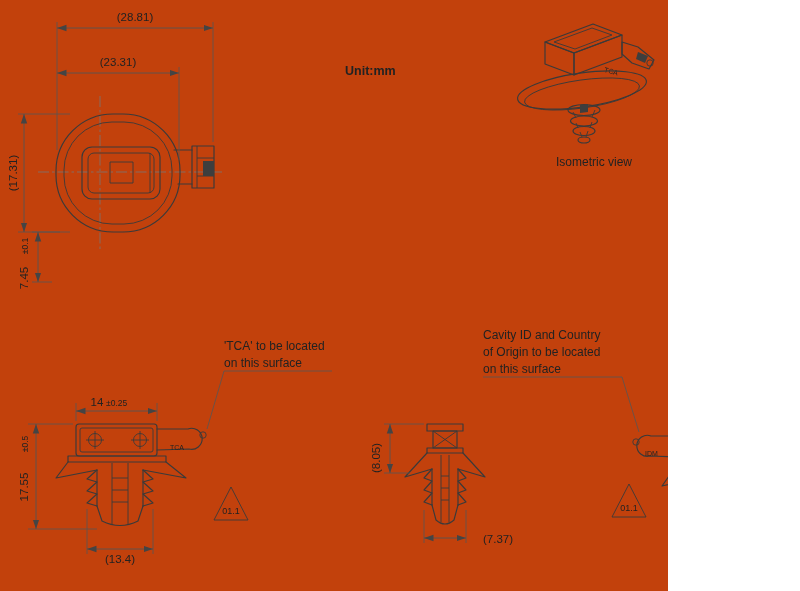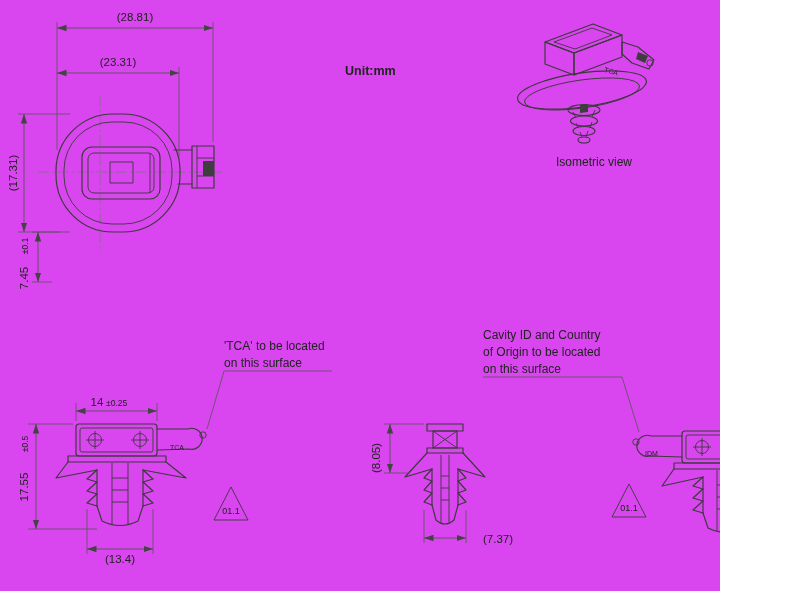--- a/index.html
+++ b/index.html
@@ -1,17 +1,17 @@
 <!DOCTYPE html>
 <html><head>
 <meta charset="utf-8">
 <style>
   html,body{margin:0;padding:0;background:#fff;}
   .sheet{
-    position:relative;width:720px;height:591px;background:#d946ef;
+    position:relative;width:668px;height:591px;background:#c2410c;
     font-family:"Liberation Sans", sans-serif;overflow:hidden;
   }
   svg text{fill:#222;font-family:"Liberation Sans", sans-serif;}
   .obj{stroke:#3a3a3a;stroke-width:1.15;fill:none;stroke-linejoin:round;stroke-linecap:round;}
   .obj2{stroke:#3a3a3a;stroke-width:0.9;fill:none;stroke-linejoin:round;}
   .thin{stroke:#555;stroke-width:0.8;fill:none;}
   .dim{stroke:#555;stroke-width:0.9;fill:none;}
   .cl{stroke:#777;stroke-width:0.8;fill:none;stroke-dasharray:11 3 2.5 3;}
   .dark{fill:#3e3e3e;stroke:none;}
   .dimtxt{font-size:11.5px;}

